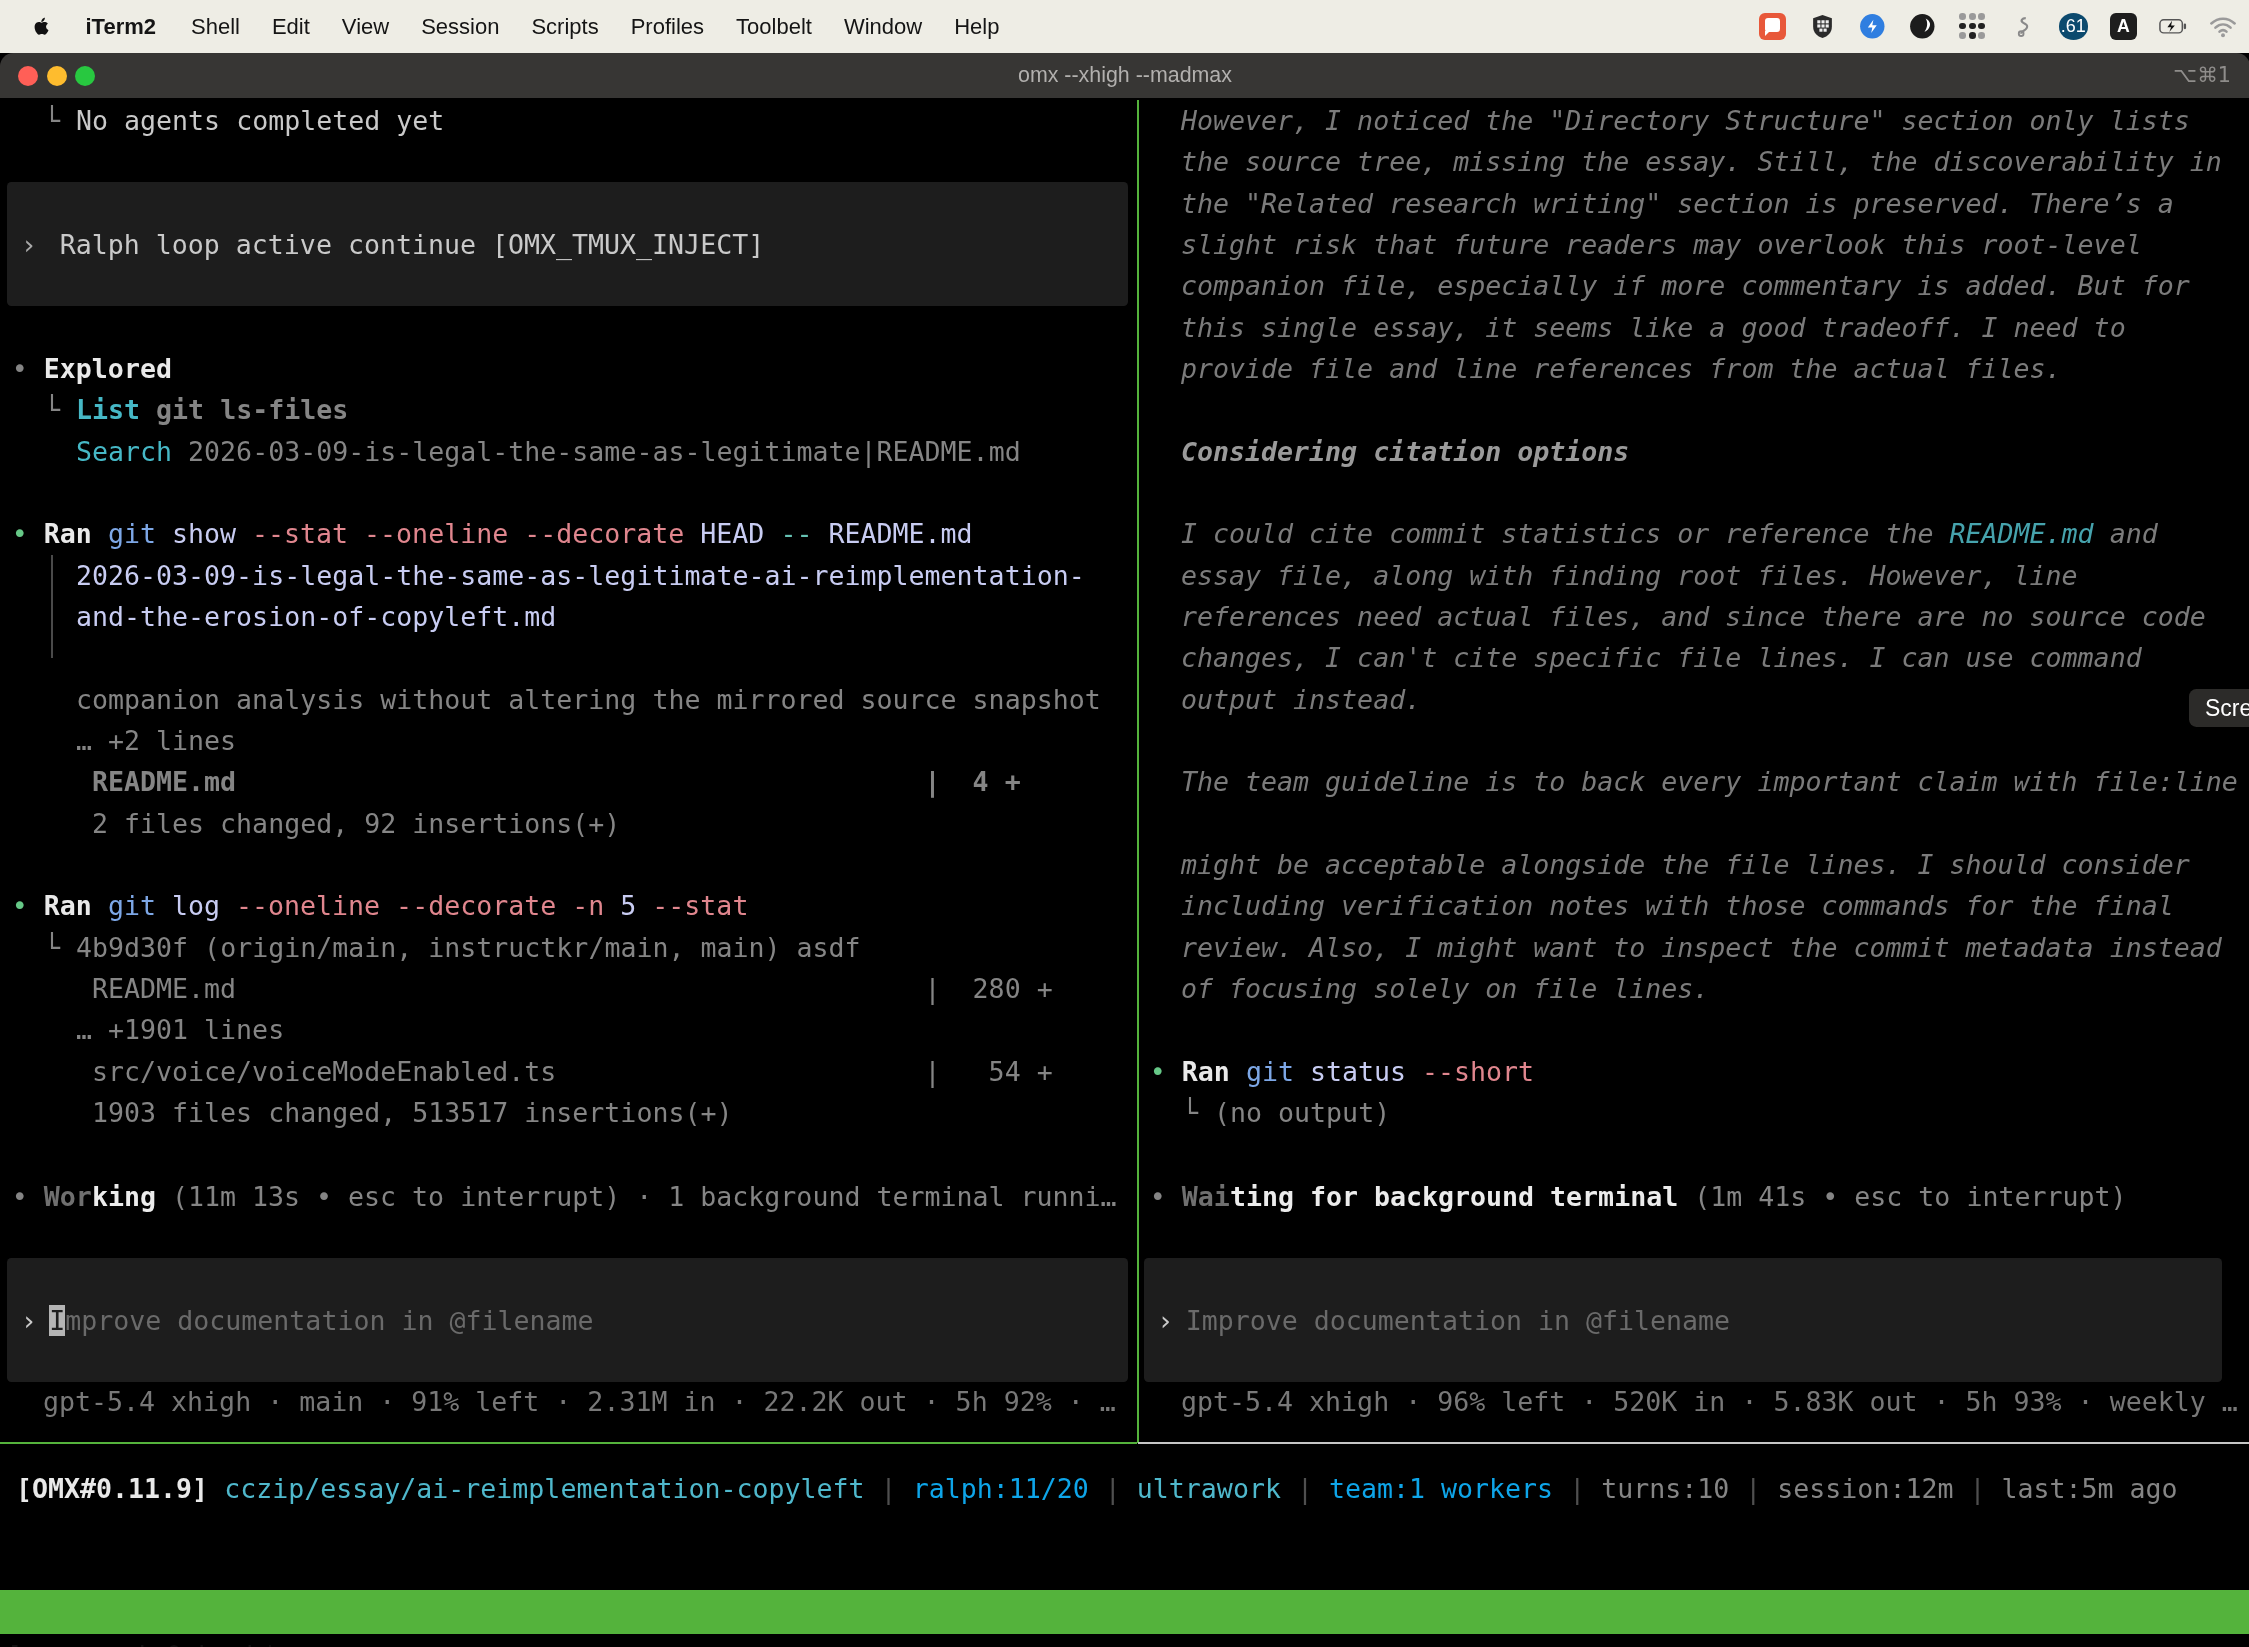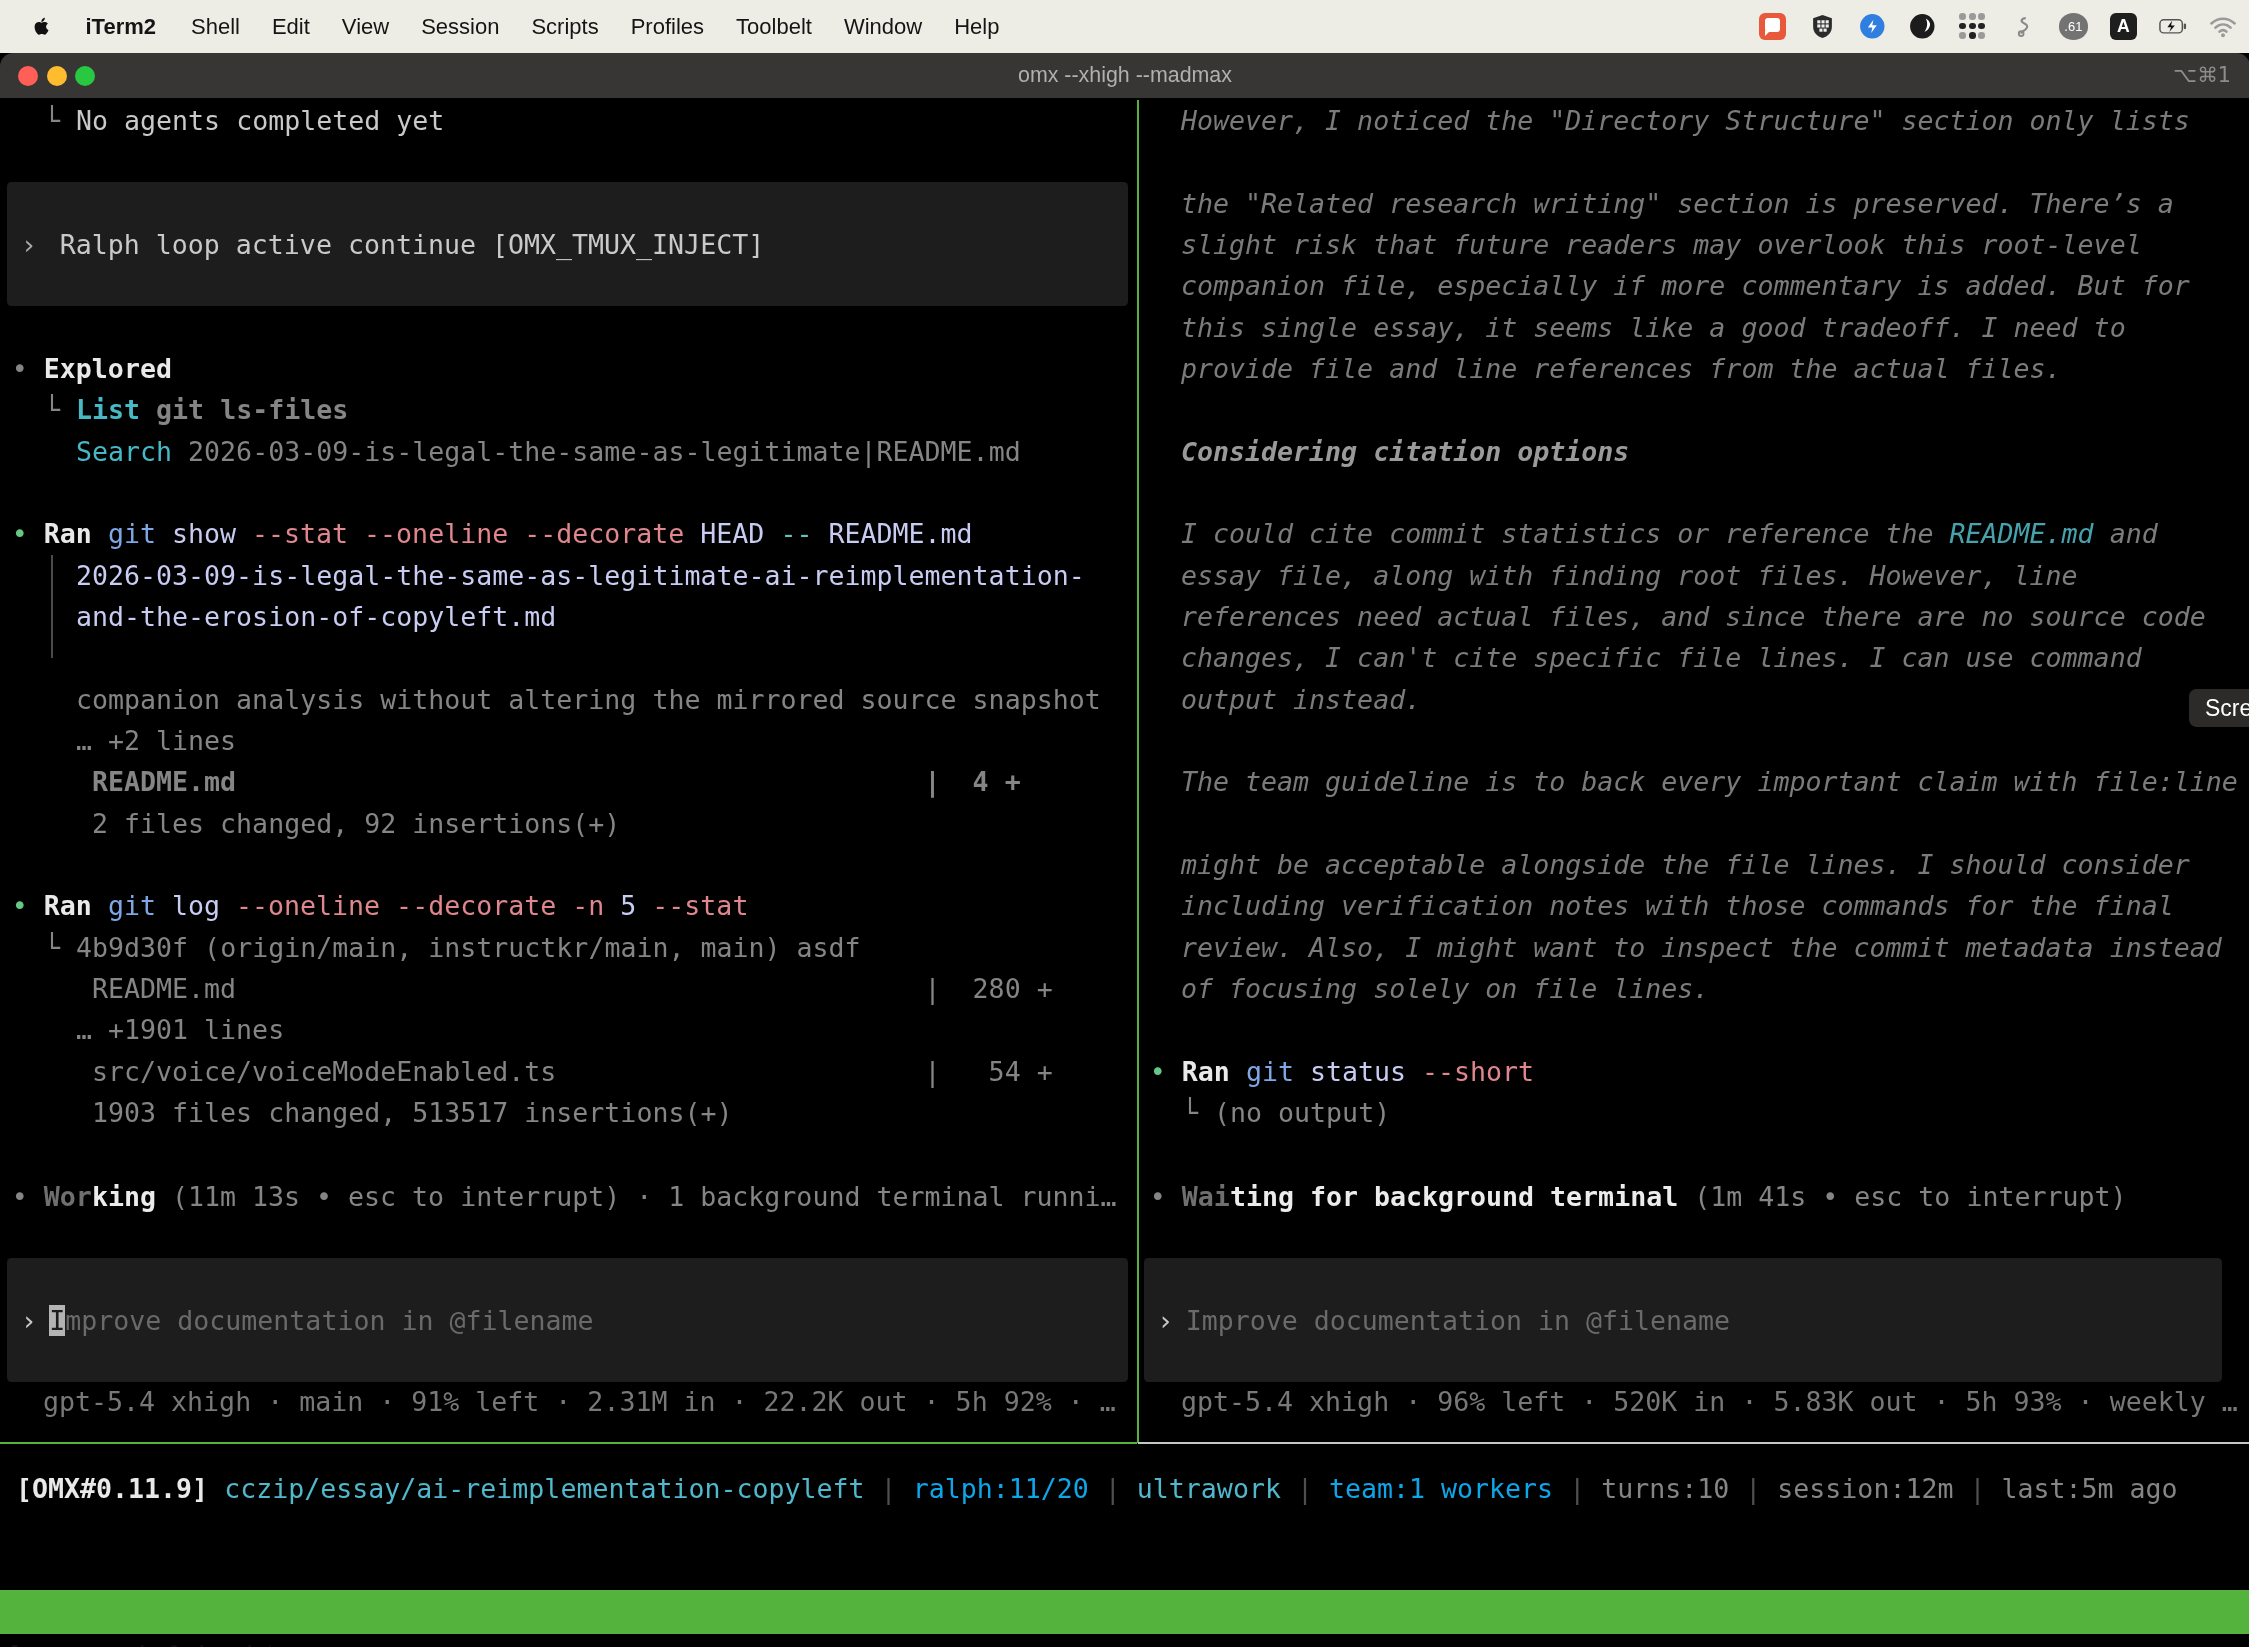--- a/index.html
+++ b/index.html
@@ -12,22 +12,22 @@
            font-size:22px;color:#151515;}
   .apple{margin-left:29.5px;width:25px;height:29.5px;display:flex;align-items:center;}
   .appname{font-weight:bold;margin-left:31px;}
   .menuitems{display:flex;gap:32px;margin-left:35px;}
   .menu-item{cursor:default;}
   .statusicons{margin-left:auto;display:flex;align-items:center;gap:22px;margin-right:13.3px;}
   .sicon{width:28px;height:28px;display:flex;align-items:center;justify-content:center;}
   .chaticon{width:26.6px;height:26.6px;background:#e8583a;border-radius:5.9px;position:relative;}
   .chaticon:before{content:"";position:absolute;left:5.9px;top:5.2px;width:14.8px;height:13.3px;background:#fff;border-radius:3px;}
   .chaticon:after{content:"";position:absolute;left:5.9px;top:17.7px;border-left:5.9px solid #fff;border-bottom:5.9px solid transparent;}
-  .badge61{width:29.5px;height:26.6px;background:#737373;border-radius:50%;color:#fff;
-           font-size:13px;display:flex;align-items:center;justify-content:center;font-family:"Liberation Sans",sans-serif;}
+  .badge61{width:29.5px;height:26.6px;background:#0c4a6e;border-radius:50%;color:#fff;
+           font-size:18px;display:flex;align-items:center;justify-content:center;font-family:"Liberation Sans",sans-serif;}
   .asquare{width:26.6px;height:26.6px;background:#1e1e1e;border-radius:5.9px;color:#fff;font-weight:bold;
            font-size:17.7px;display:flex;align-items:center;justify-content:center;font-family:"Liberation Sans",sans-serif;}
   .dotgrid{display:grid;grid-template-columns:repeat(3,7.4px);grid-template-rows:repeat(3,7.4px);gap:2.2px;}
   .dotgrid i{width:6.6px;height:6.6px;border-radius:50%;display:block;}
 
   
   .titlebar{position:absolute;left:0;top:53px;width:2250px;height:45px;background:#373634;
             border-radius:13.3px 13.3px 0 0;}
   .tl-btn{position:absolute;top:66px;width:20px;height:20px;border-radius:50%;}
   .wtitle{position:absolute;top:53px;left:0;width:2250px;height:45px;line-height:45px;text-align:center;
@@ -213,20 +213,21 @@
     <div class="tline" style="top: 1076px; left: 11.8px;"><span class="c-g">• </span><span class="c-s1">Wor</span><span class="c-s2">king</span><span class="c-d"> </span><span class="c-g">(11m 13s • esc to interrupt)</span><span class="c-g"> · 1 background terminal runni…</span></div>
     <div class="tline" style="top: 1281px; left: 43px;"><span class="c-g2">gpt-5.4 xhigh · main · 91% left · 2.31M in · 22.2K out · 5h 92% · …</span></div>
   </div>
 
 <div class="pane" id="pane-right">
   <div class="inputbox" style="left:5.9px;top:1158px;width:1078px;height:124px;">
     <span class="prompt" style="color:#c9c9c9">›</span>
     <span class="iplaceholder">Improve documentation in @filename</span>
   </div>
 <div class="tline" style="top: 0px; left: 43px;"><span class="c-it">However, I noticed the "Directory Structure" section only lists</span></div>
+    <div class="tline" style="top: 41px; left: 43px;"><span class="c-it">the source tree, missing the essay. Still, the discoverability in</span></div>
     <div class="tline" style="top: 83px; left: 43px;"><span class="c-it">the "Related research writing" section is preserved. There’s a</span></div>
     <div class="tline" style="top: 124px; left: 43px;"><span class="c-it">slight risk that future readers may overlook this root-level</span></div>
     <div class="tline" style="top: 165px; left: 43px;"><span class="c-it">companion file, especially if more commentary is added. But for</span></div>
     <div class="tline" style="top: 207px; left: 43px;"><span class="c-it">this single essay, it seems like a good tradeoff. I need to</span></div>
     <div class="tline" style="top: 248px; left: 43px;"><span class="c-it">provide file and line references from the actual files.</span></div>
     <div class="tline" style="top: 331px; left: 43px;"><span class="c-ib">Considering citation options</span></div>
     <div class="tline" style="top: 413px; left: 43px;"><span class="c-it">I could cite commit statistics or reference the </span><span class="c-ic">README.md</span><span class="c-it"> and</span></div>
     <div class="tline" style="top: 455px; left: 43px;"><span class="c-it">essay file, along with finding root files. However, line</span></div>
     <div class="tline" style="top: 496px; left: 43px;"><span class="c-it">references need actual files, and since there are no source code</span></div>
     <div class="tline" style="top: 537px; left: 43px;"><span class="c-it">changes, I can't cite specific file lines. I can use command</span></div>

